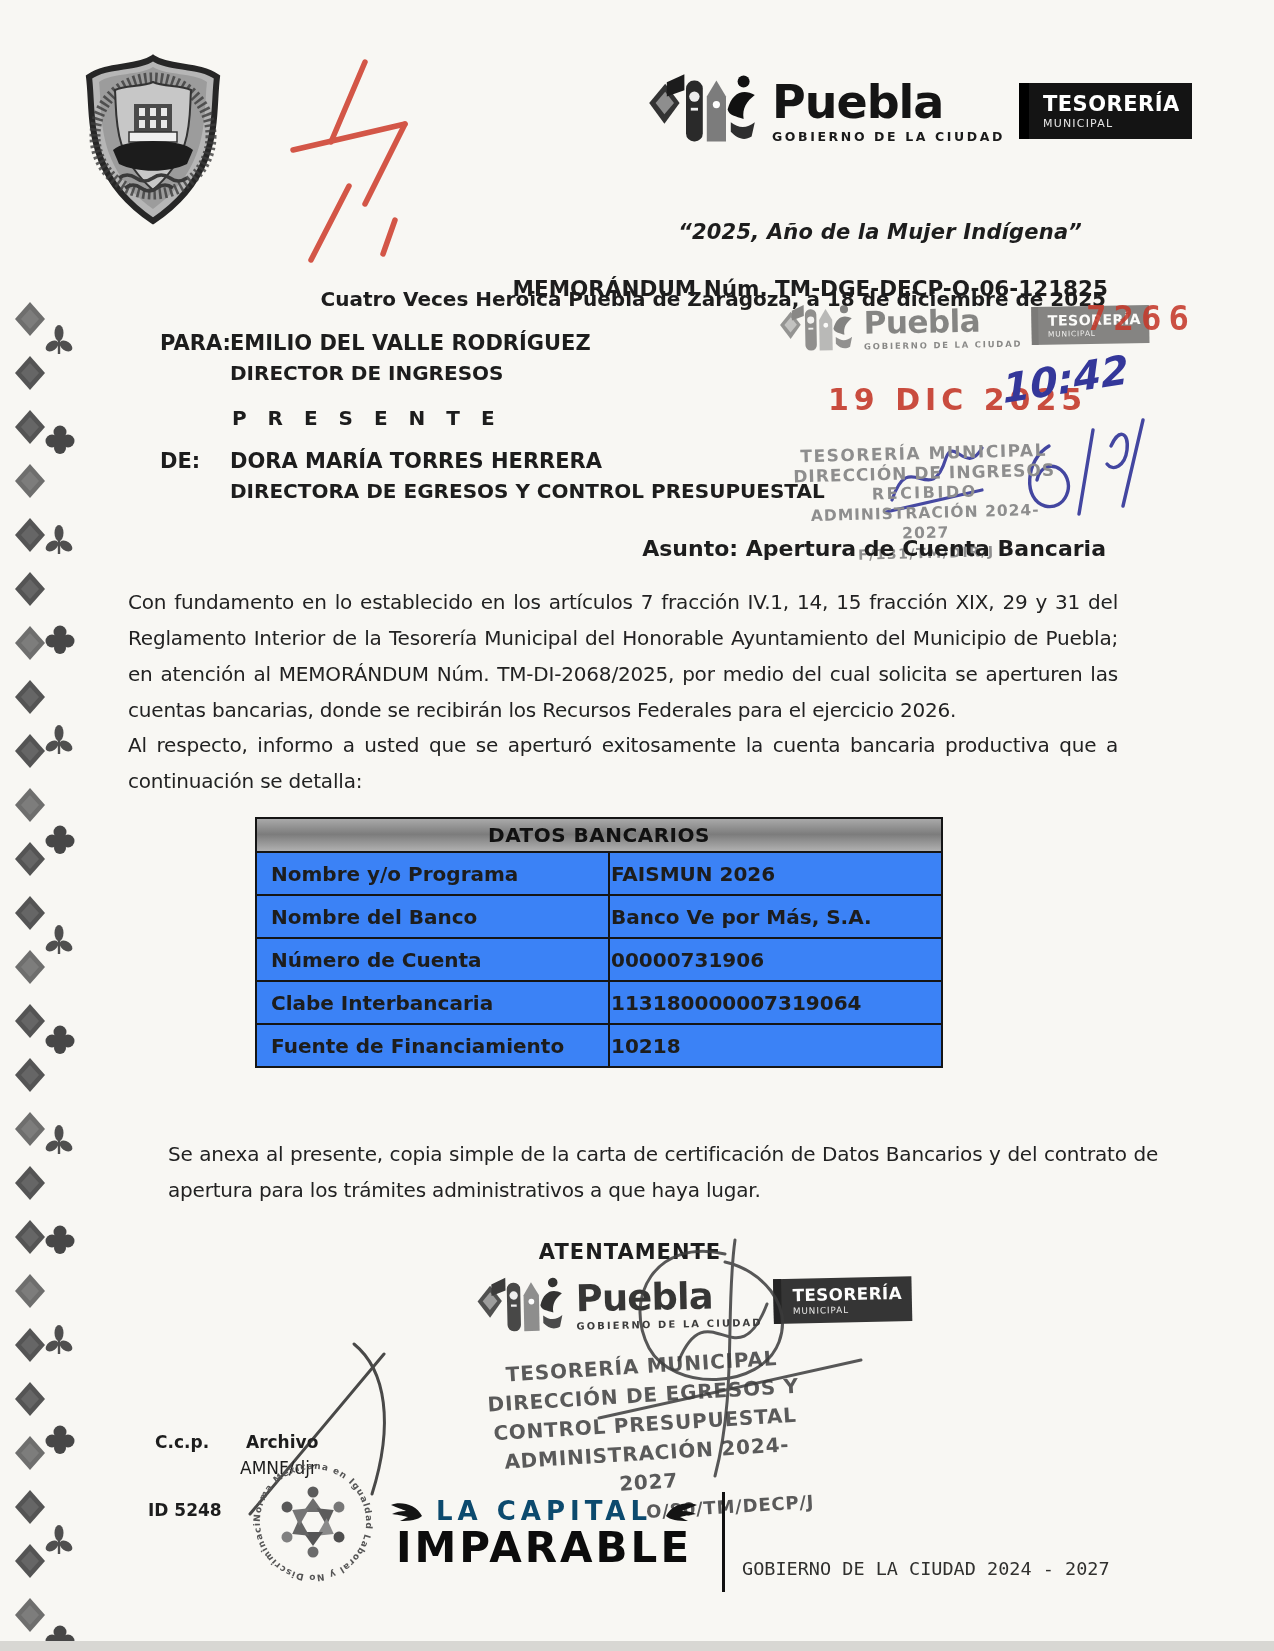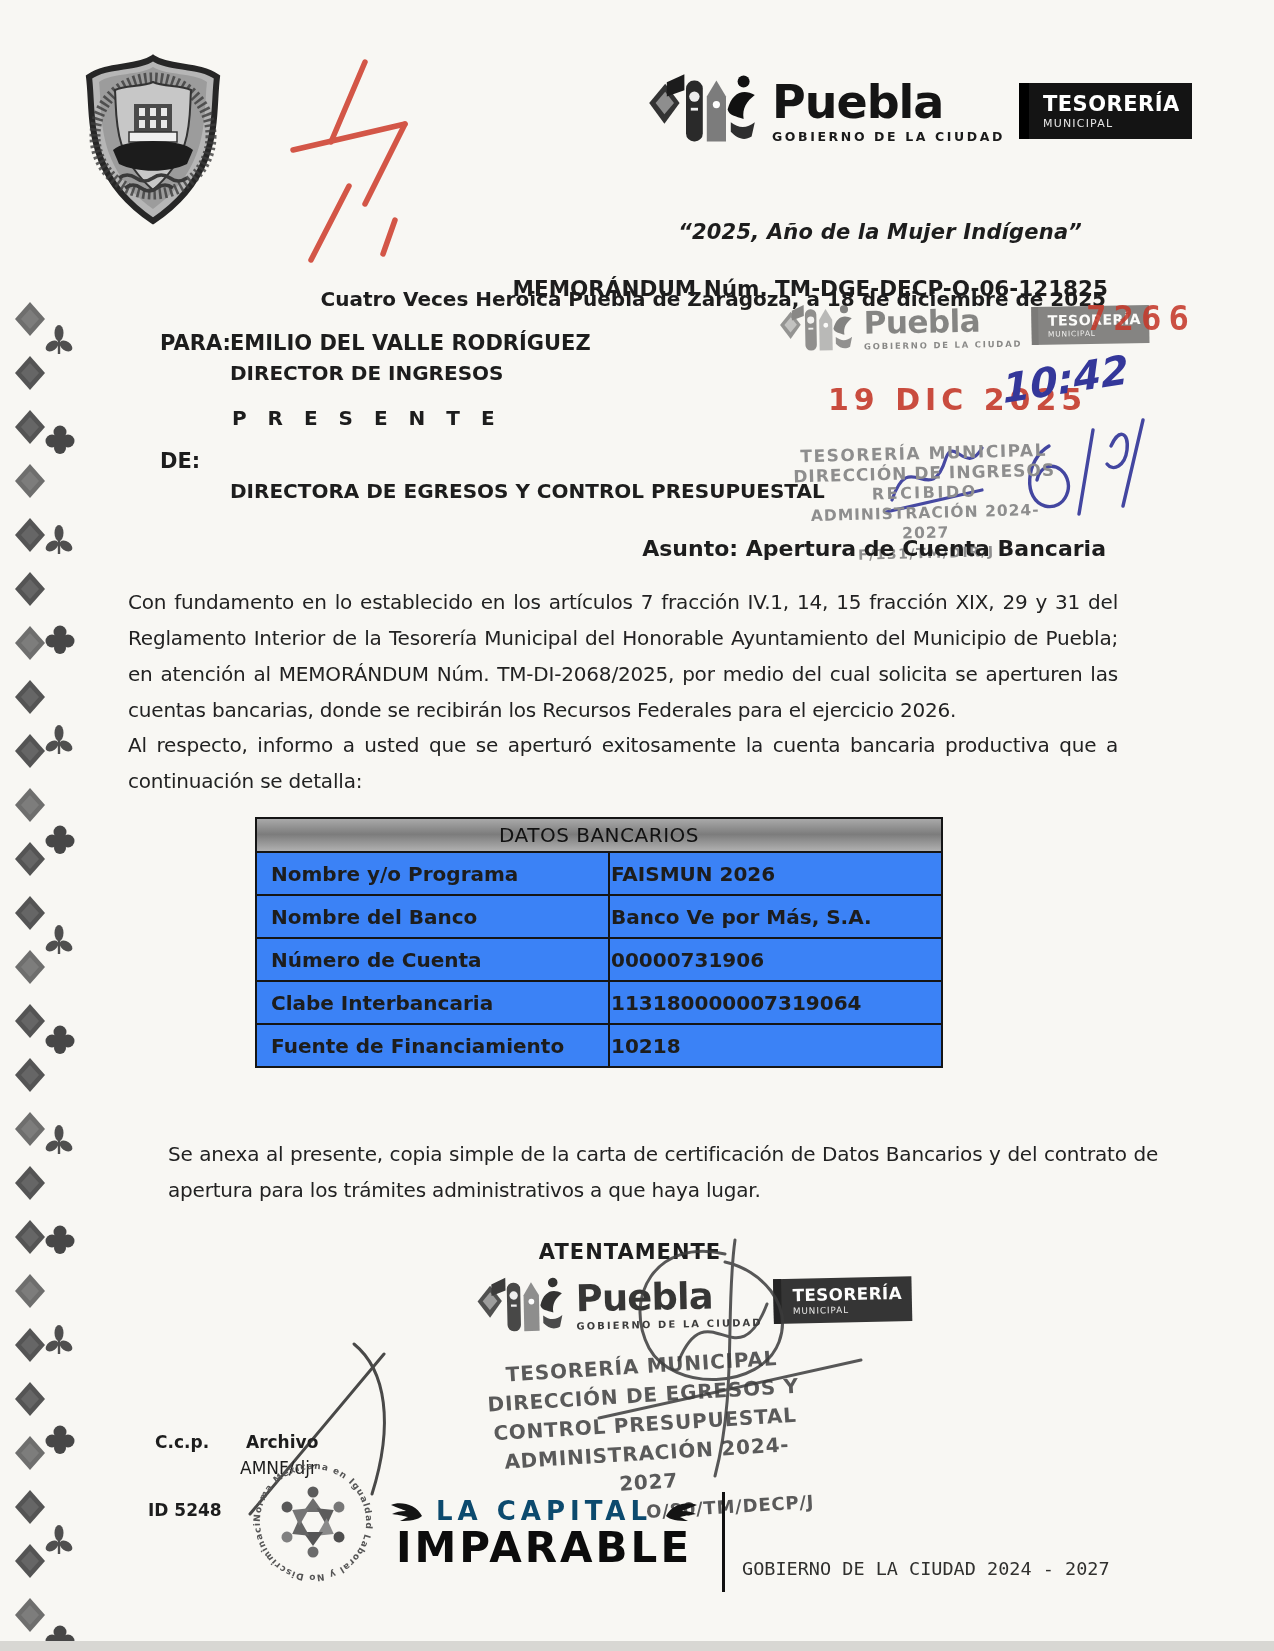--- a/index.html
+++ b/index.html
@@ -50,21 +50,21 @@
   .subject{left:500px;top:536px;width:606px;text-align:right;font-size:22px;font-weight:800;}
 
   
   .para{left:128px;width:990px;font-size:20px;line-height:36px;text-align:justify;
         letter-spacing:-.2px;color:#222;}
   .para.noj{text-align:left;}
 
   
   table.bank{border-collapse:collapse;width:688px;}
   table.bank th{height:30px;background:linear-gradient(180deg,#a9a9a9,#7c7c7c 48%,#b0b0b0);
-        color:#111;font-size:20px;font-weight:400;letter-spacing:.5px;
+        color:#111;font-size:20px;font-weight:700;letter-spacing:.5px;
         border:2px solid #151515;}
   table.bank td{height:39px;border:2px solid #151515;font-size:20px;background:#3b82f6;}
   td.lbl{font-weight:800;padding-left:14px;width:336px;}
   td.val{text-align:left;font-weight:600;}
 
   .atent{left:420px;top:1240px;width:420px;text-align:center;font-size:21px;font-weight:800;
          letter-spacing:1px;}
   .cstamp-text{left:478px;top:1352px;width:336px;text-align:center;color:#5a5a5a;font-weight:600;
                transform:rotate(-3.5deg);line-height:29px;}
   .cs-line{font-size:20px;letter-spacing:.8px;}
@@ -442,20 +442,21 @@
       <span class="addr-label">PARA:</span>
       <span class="addr-name">EMILIO DEL VALLE RODRÍGUEZ</span>
     </div>
     <div class="addr-sub" style="margin:6px 0 0 70px;">DIRECTOR DE INGRESOS</div>
     <div class="presente" style="margin:21px 0 0 72px;">P R E S E N T E</div>
   </div>
 
   <div class="abs" style="left:160px;top:449px;">
     <div class="addr-row">
       <span class="addr-label">DE:</span>
+      <span class="addr-name">DORA MARÍA TORRES HERRERA</span>
     </div>
     <div class="addr-sub" style="margin:6px 0 0 70px;">DIRECTORA DE EGRESOS Y CONTROL PRESUPUESTAL</div>
   </div>
 
   <div class="abs subject">Asunto: Apertura de Cuenta Bancaria</div>
 
   <div class="abs para" style="top:584px;">Con fundamento en lo establecido en los artículos 7 fracción IV.1, 14, 15 fracción XIX, 29 y 31 del Reglamento Interior de la Tesorería Municipal del Honorable Ayuntamiento del Municipio de Puebla; en atención al MEMORÁNDUM Núm. TM-DI-2068/2025, por medio del cual solicita se aperturen las cuentas bancarias, donde se recibirán los Recursos Federales para el ejercicio 2026.</div>
   <div class="abs para" style="top:727px;">Al respecto, informo a usted que se aperturó exitosamente la cuenta bancaria productiva que a continuación se detalla:</div>
   <div class="abs para" style="top:1136px;margin-left:40px;">Se anexa al presente, copia simple de la carta de certificación de Datos Bancarios y del contrato de apertura para los trámites administrativos a que haya lugar.</div>
 

